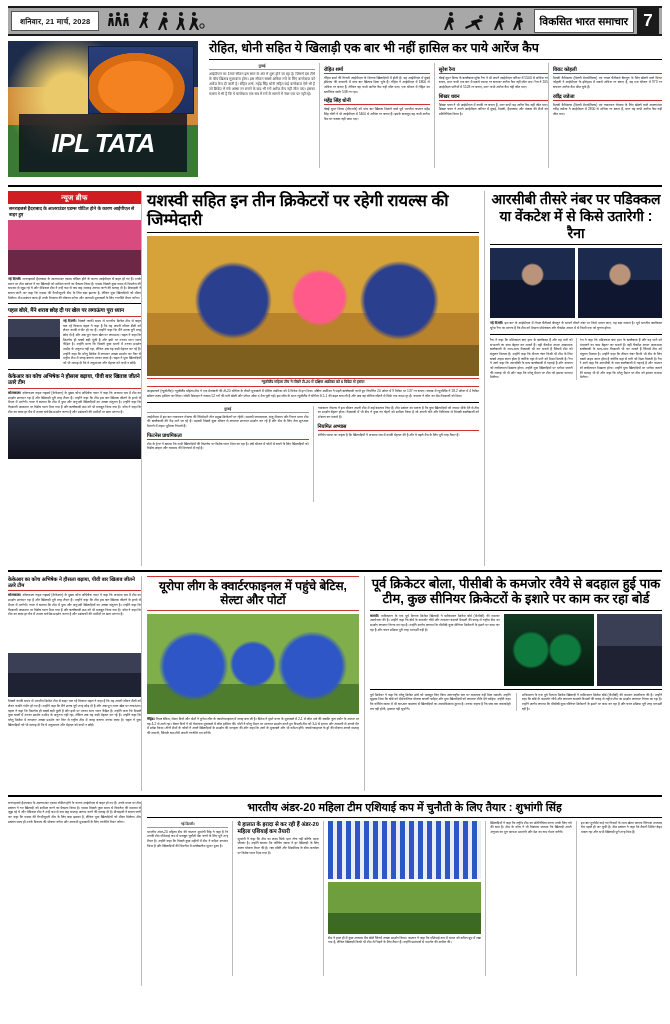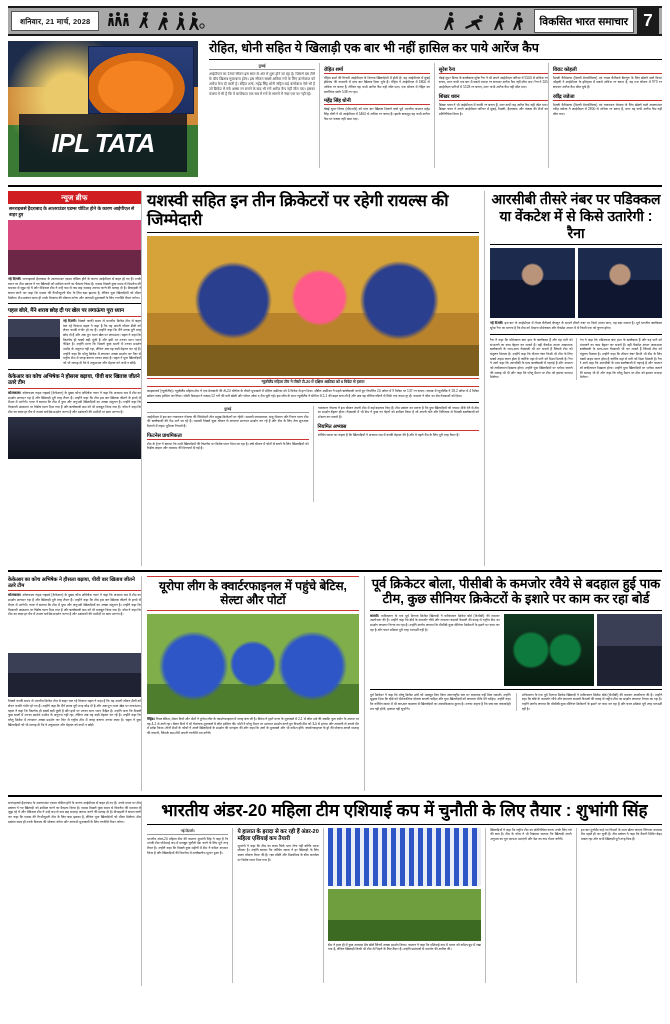--- a/index.html
+++ b/index.html
@@ -123,21 +123,21 @@
     border-bottom:1px solid #c33;padding-bottom:2px;margin-bottom:2px;
   }
   .band-hl{
     font-size:12px;font-weight:bold;color:#000;text-align:center;
     border-top:1px solid #c33;border-bottom:1px solid #c33;
     padding:2px 2px;line-height:1.2;
   }
   .mega-hl{font-size:16.5px;font-weight:bold;line-height:1.14;color:#000;}
   .mid-hl{font-size:10.5px;font-weight:bold;text-align:center;line-height:1.18;color:#000;}
   .right-hl{font-size:14px;font-weight:bold;text-align:center;line-height:1.2;color:#000;}
-  .bottom-hl{font-size:17px;font-weight:bold;text-align:center;line-height:1.15;color:#000;}
+  .bottom-hl{font-size:11px;font-weight:bold;text-align:center;line-height:1.15;color:#000;}
 </style>
 </head>
 <body>
 
 <div id="page">
 
   <div class="masthead">
     <div class="mh-date">शनिवार, 21 मार्च, 2028</div>
     <div class="mh-icons">
       <svg width="26" height="20" viewBox="0 0 26 20">

